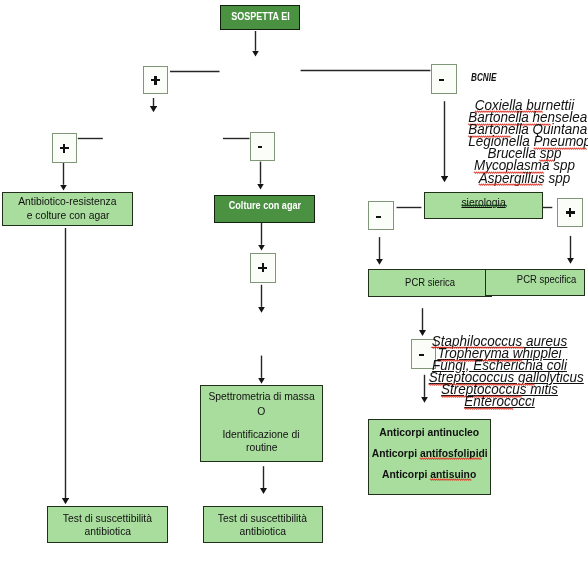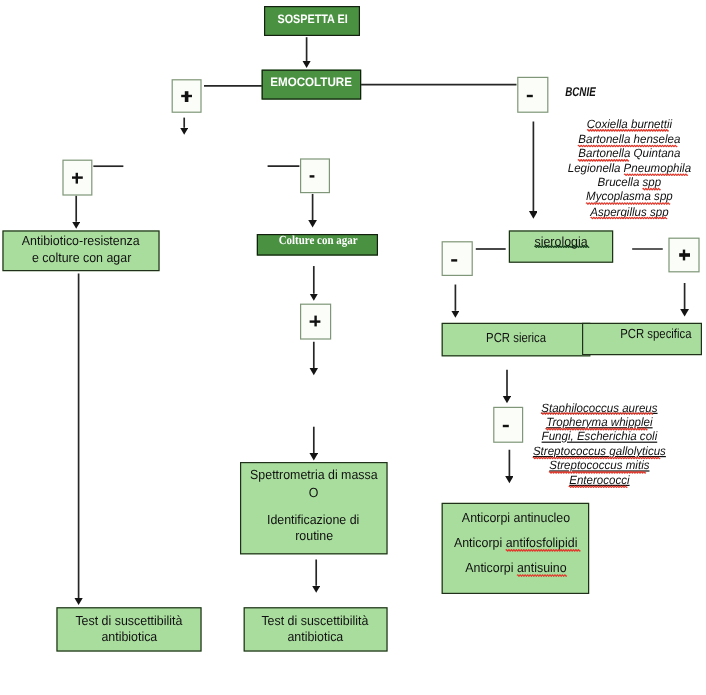--- a/index.html
+++ b/index.html
@@ -11,21 +11,21 @@
   .dark{background:#4a9142;border:1.3px solid #14200f;color:#ffffff;font-weight:bold;font-size:10.3px;}
   .light{background:#a9dd9d;border:1.3px solid #20301a;color:#111111;font-size:11px;}
   .box .inner{display:flex;flex-direction:column;align-items:center;width:100%;}
   .box .tl{line-height:13.4px;white-space:nowrap;display:block;transform:scaleX(0.94);transform-origin:center;}
   .pm{position:absolute;box-sizing:border-box;background:#fbfdf8;border:1px solid #7f9778;}
   .pm .g{position:absolute;left:50%;top:50%;}
   .pm .g.plus .hb{position:absolute;left:-4.5px;top:-1.15px;width:9px;height:2.3px;background:#111;}
   .pm .g.plus .vb{position:absolute;left:-1.15px;top:-4.5px;width:2.3px;height:9px;background:#111;}
   .pm .g.minus .hb{position:absolute;left:-4.7px;top:0px;width:4.7px;height:2px;background:#111;}
   svg.lines{position:absolute;left:0;top:0;width:588px;height:579px;pointer-events:none;}
-  .lst{position:absolute;text-align:center;font-style:italic;font-size:10px;color:#111;white-space:nowrap;}
+  .lst{position:absolute;text-align:center;font-style:italic;font-size:14px;color:#111;white-space:nowrap;}
   .lst > div{transform:scaleX(0.963);transform-origin:center;}
   .bcnie{position:absolute;font-style:italic;font-weight:bold;font-size:10.6px;color:#111;white-space:nowrap;transform:scaleX(0.77);transform-origin:left top;}
   .spg{position:relative;}
   .spg > svg.sq{position:absolute;left:0;bottom:1.2px;overflow:visible;}
   .sp{position:relative;}
   .sp > svg.sq{position:absolute;left:0;bottom:-1.2px;overflow:visible;}
 </style>
 </head>
 <body>
 
@@ -57,32 +57,27 @@
       <line x1="570.5" y1="235.9" x2="570.5" y2="258" marker-end="url(#ah)"></line>
       <line x1="422.5" y1="308.2" x2="422.5" y2="330.2" marker-end="url(#ah)"></line>
       <line x1="424.5" y1="374.8" x2="424.5" y2="396.9" marker-end="url(#ah)"></line>
     </g>
   </svg>
 <div class="box dark" style="left: 220.3px; top: 4.8px; width: 79.7px; height: 24.8px;">
       <div class="inner" style="margin-right: 3px;">
         <div class="tl" style="transform: scaleX(0.875);">SOSPETTA EI</div>
       </div>
     </div>
-    <div class="box dark" style="left: 217.8px; top: 57.8px; width: 83.4px; height: 25px;">
-      <div class="inner" style="margin-top: -0.6px; margin-right: 1.6px;">
-        <div class="tl">EMOCOLTURE</div>
-      </div>
-    </div>
     <div class="box light" style="left: 2.2px; top: 191.6px; width: 131px; height: 34.6px;">
       <div class="inner">
         <div class="tl">Antibiotico-resistenza</div>
         <div class="tl">e colture con agar</div>
       </div>
     </div>
-    <div class="box dark" style="left: 214.3px; top: 195px; width: 101.2px; height: 18px; font-family: Liberation Serif, serif;">
+    <div class="box dark" style="left: 214.3px; top: 195px; width: 101.2px; height: 28px;">
       <div class="inner" style="margin-top: -7px; margin-right: 9.4px;">
         <div class="tl" style="transform: scaleX(0.885);">Colture con agar</div>
       </div>
     </div>
     <div class="box light" style="left: 199.7px; top: 385.4px; width: 123.3px; height: 76.9px; justify-content: flex-start; padding-top: 3.2px;">
       <div class="inner">
         <div class="tl">Spettrometria di massa</div>
         <div class="tl" style="line-height: 16.9px;">O</div>
         <div class="tl" style="line-height: 7.8px;">&nbsp;</div>
         <div class="tl">Identificazione di</div>
@@ -94,39 +89,39 @@
         <div class="tl">Test di suscettibilità</div>
         <div class="tl">antibiotica</div>
       </div>
     </div>
     <div class="box light" style="left: 202.8px; top: 506.4px; width: 119.9px; height: 37.1px;">
       <div class="inner">
         <div class="tl">Test di suscettibilità</div>
         <div class="tl">antibiotica</div>
       </div>
     </div>
-    <div class="box light" style="left: 423.6px; top: 191.8px; width: 87px; height: 27px;">
+    <div class="box light" style="left: 423.6px; top: 191.8px; width: 119px; height: 27px; text-decoration: underline;">
       <div class="inner" style="margin-top: -5px;">
         <div class="tl"><span class="spg">sierologia<svg class="sq" width="47" height="3.2" viewBox="0 0 47 3.2" preserveAspectRatio="none">
               <path d="M0,1.6 q0.55,-1.1 1.1,0 q0.55,1.1 1.1,0 q0.55,-1.1 1.1,0 q0.55,1.1 1.1,0 q0.55,-1.1 1.1,0 q0.55,1.1 1.1,0 q0.55,-1.1 1.1,0 q0.55,1.1 1.1,0 q0.55,-1.1 1.1,0 q0.55,1.1 1.1,0 q0.55,-1.1 1.1,0 q0.55,1.1 1.1,0 q0.55,-1.1 1.1,0 q0.55,1.1 1.1,0 q0.55,-1.1 1.1,0 q0.55,1.1 1.1,0 q0.55,-1.1 1.1,0 q0.55,1.1 1.1,0 q0.55,-1.1 1.1,0 q0.55,1.1 1.1,0 q0.55,-1.1 1.1,0 q0.55,1.1 1.1,0 q0.55,-1.1 1.1,0 q0.55,1.1 1.1,0 q0.55,-1.1 1.1,0 q0.55,1.1 1.1,0 q0.55,-1.1 1.1,0 q0.55,1.1 1.1,0 q0.55,-1.1 1.1,0 q0.55,1.1 1.1,0 q0.55,-1.1 1.1,0 q0.55,1.1 1.1,0 q0.55,-1.1 1.1,0 q0.55,1.1 1.1,0 q0.55,-1.1 1.1,0 q0.55,1.1 1.1,0 q0.55,-1.1 1.1,0 q0.55,1.1 1.1,0 q0.55,-1.1 1.1,0 q0.55,1.1 1.1,0 q0.55,-1.1 1.1,0 q0.55,1.1 1.1,0 q0.55,-1.1 1.1,0 q0.55,1.1 1.1,0" stroke="#143f1b" stroke-width="1.05" fill="none"></path>
             </svg></span></div>
       </div>
     </div>
     <div class="box light" style="left: 367.8px; top: 268.6px; width: 124px; height: 28.1px;">
       <div class="inner" style="margin-top: 1px;">
         <div class="tl" style="transform: scaleX(0.86);">PCR sierica</div>
       </div>
     </div>
     <div class="box light" style="left: 485.1px; top: 269px; width: 99.7px; height: 27.1px; padding-left: 24px;">
       <div class="inner" style="margin-top: -5.6px;">
         <div class="tl" style="transform: scaleX(0.86);">PCR specifica</div>
       </div>
     </div>
     <div class="box light" style="left: 368px; top: 419px; width: 123.2px; height: 76.4px;">
-      <div class="inner" style="margin-top: -7px;">
+      <div class="inner" style="margin-top: -7px; font-weight: bold;">
         <div class="tl" style="line-height: 21.4px;">Anticorpi antinucleo</div>
         <div class="tl" style="line-height: 21.4px;">Anticorpi <span class="sp">antifosfolipidi<svg class="sq" width="64" height="3.3" viewBox="0 0 64 3.3" preserveAspectRatio="none">
               <path d="M0,1.65 q0.55,-1.15 1.1,0 q0.55,1.15 1.1,0 q0.55,-1.15 1.1,0 q0.55,1.15 1.1,0 q0.55,-1.15 1.1,0 q0.55,1.15 1.1,0 q0.55,-1.15 1.1,0 q0.55,1.15 1.1,0 q0.55,-1.15 1.1,0 q0.55,1.15 1.1,0 q0.55,-1.15 1.1,0 q0.55,1.15 1.1,0 q0.55,-1.15 1.1,0 q0.55,1.15 1.1,0 q0.55,-1.15 1.1,0 q0.55,1.15 1.1,0 q0.55,-1.15 1.1,0 q0.55,1.15 1.1,0 q0.55,-1.15 1.1,0 q0.55,1.15 1.1,0 q0.55,-1.15 1.1,0 q0.55,1.15 1.1,0 q0.55,-1.15 1.1,0 q0.55,1.15 1.1,0 q0.55,-1.15 1.1,0 q0.55,1.15 1.1,0 q0.55,-1.15 1.1,0 q0.55,1.15 1.1,0 q0.55,-1.15 1.1,0 q0.55,1.15 1.1,0 q0.55,-1.15 1.1,0 q0.55,1.15 1.1,0 q0.55,-1.15 1.1,0 q0.55,1.15 1.1,0 q0.55,-1.15 1.1,0 q0.55,1.15 1.1,0 q0.55,-1.15 1.1,0 q0.55,1.15 1.1,0 q0.55,-1.15 1.1,0 q0.55,1.15 1.1,0 q0.55,-1.15 1.1,0 q0.55,1.15 1.1,0 q0.55,-1.15 1.1,0 q0.55,1.15 1.1,0 q0.55,-1.15 1.1,0 q0.55,1.15 1.1,0 q0.55,-1.15 1.1,0 q0.55,1.15 1.1,0 q0.55,-1.15 1.1,0 q0.55,1.15 1.1,0 q0.55,-1.15 1.1,0 q0.55,1.15 1.1,0 q0.55,-1.15 1.1,0 q0.55,1.15 1.1,0 q0.55,-1.15 1.1,0 q0.55,1.15 1.1,0 q0.55,-1.15 1.1,0 q0.55,1.15 1.1,0 q0.55,-1.15 1.1,0 q0.55,1.15 1.1,0" stroke="#e0392c" stroke-width="1.05" fill="none"></path>
             </svg></span></div>
         <div class="tl" style="line-height: 21.4px;">Anticorpi <span class="sp">antisuino<svg class="sq" width="44" height="3.3" viewBox="0 0 44 3.3" preserveAspectRatio="none">
               <path d="M0,1.65 q0.55,-1.15 1.1,0 q0.55,1.15 1.1,0 q0.55,-1.15 1.1,0 q0.55,1.15 1.1,0 q0.55,-1.15 1.1,0 q0.55,1.15 1.1,0 q0.55,-1.15 1.1,0 q0.55,1.15 1.1,0 q0.55,-1.15 1.1,0 q0.55,1.15 1.1,0 q0.55,-1.15 1.1,0 q0.55,1.15 1.1,0 q0.55,-1.15 1.1,0 q0.55,1.15 1.1,0 q0.55,-1.15 1.1,0 q0.55,1.15 1.1,0 q0.55,-1.15 1.1,0 q0.55,1.15 1.1,0 q0.55,-1.15 1.1,0 q0.55,1.15 1.1,0 q0.55,-1.15 1.1,0 q0.55,1.15 1.1,0 q0.55,-1.15 1.1,0 q0.55,1.15 1.1,0 q0.55,-1.15 1.1,0 q0.55,1.15 1.1,0 q0.55,-1.15 1.1,0 q0.55,1.15 1.1,0 q0.55,-1.15 1.1,0 q0.55,1.15 1.1,0 q0.55,-1.15 1.1,0 q0.55,1.15 1.1,0 q0.55,-1.15 1.1,0 q0.55,1.15 1.1,0 q0.55,-1.15 1.1,0 q0.55,1.15 1.1,0 q0.55,-1.15 1.1,0 q0.55,1.15 1.1,0 q0.55,-1.15 1.1,0 q0.55,1.15 1.1,0" stroke="#e0392c" stroke-width="1.05" fill="none"></path>
             </svg></span></div>
       </div>
     </div>
     <div class="pm" style="left: 142.8px; top: 66px; width: 25.2px; height: 28.3px;">

